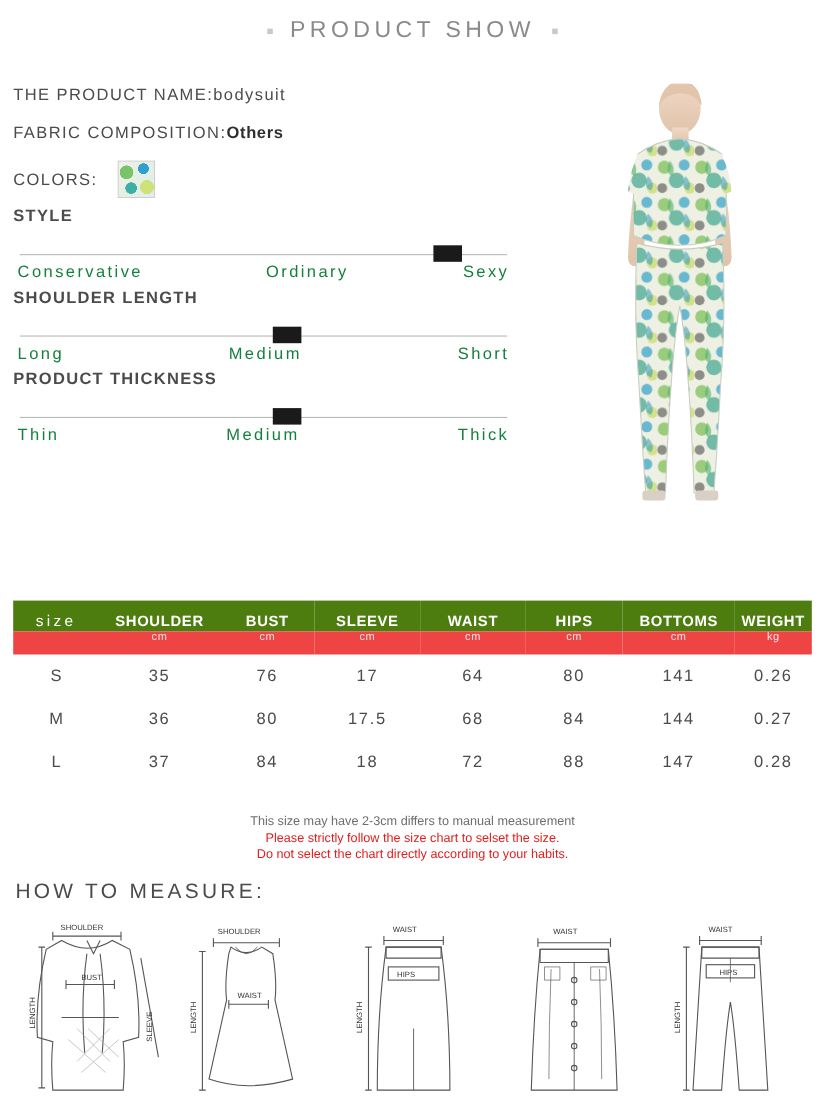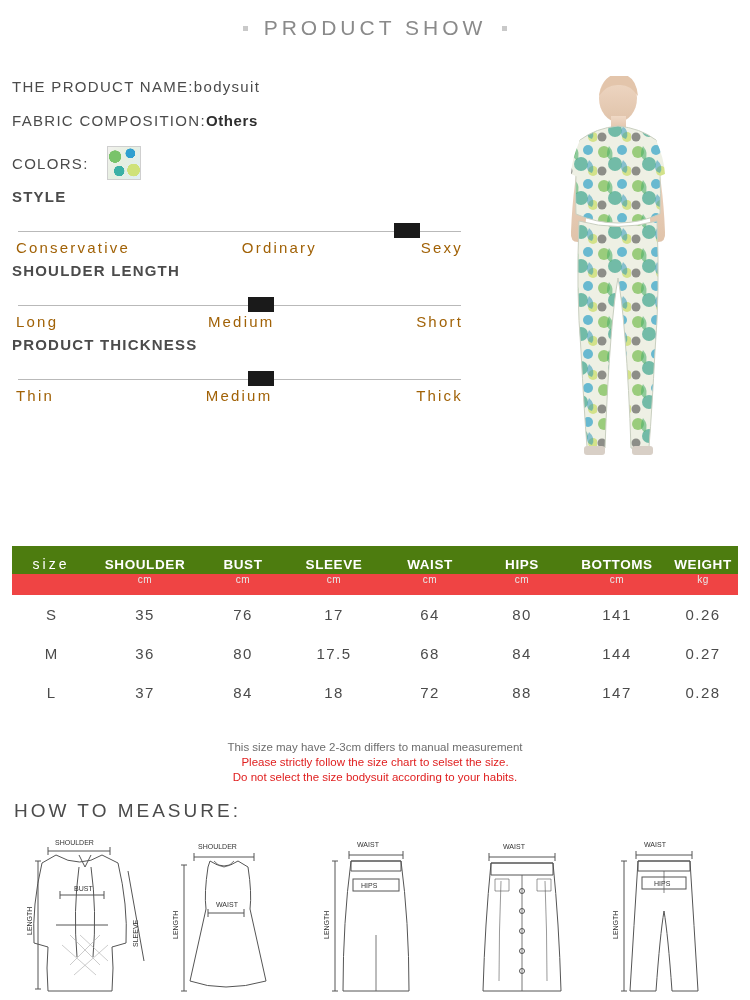--- a/index.html
+++ b/index.html
@@ -55,21 +55,21 @@
   .scale-line {
     position: absolute; left: 6px; right: 6px; top: 22px;
     height: 1px; background: #b9b9b9;
   }
   .marker {
     position: absolute; top: 14px;
     width: 26px; height: 15px; background: #1a1a1a;
   }
   .scale-labels {
     display: flex; justify-content: space-between;
-    font-size: 15px; letter-spacing: 2.2px; color: #a16207;
+    font-size: 15px; letter-spacing: 2.2px; color: #15803d;
     padding: 0 4px; margin-top: -4px; gap: 48px;
   }
   .scale-labels span:nth-child(2) { margin-left: 8px; }
 
   
   .model {
     position: absolute; right: 10px; top: 76px;
     width: 245px; height: 400px;
     background: #ffffff;
     overflow: hidden;
@@ -279,21 +279,21 @@
         <td>88</td>
         <td>147</td>
         <td>0.28</td>
       </tr>
     </tbody>
   </table>
 
   <div class="notes">
     <div class="grey">This size may have 2-3cm differs to manual measurement</div>
     <div class="red">Please strictly follow the size chart to selset the size.</div>
-    <div class="red">Do not select the size bodysuit according to your habits.</div>
+    <div class="red">Do not select the chart directly according to your habits.</div>
   </div>
 
   <div class="htm-title">HOW TO MEASURE:</div>
 
   <div class="figs">
 
     <div class="fig">
       <svg width="150" height="160" viewBox="0 0 150 160">
         <g fill="none" stroke="#555" stroke-width="1">
           <text x="45" y="10" font-size="7" fill="#333" stroke="none" font-family="Liberation Sans">SHOULDER</text>

